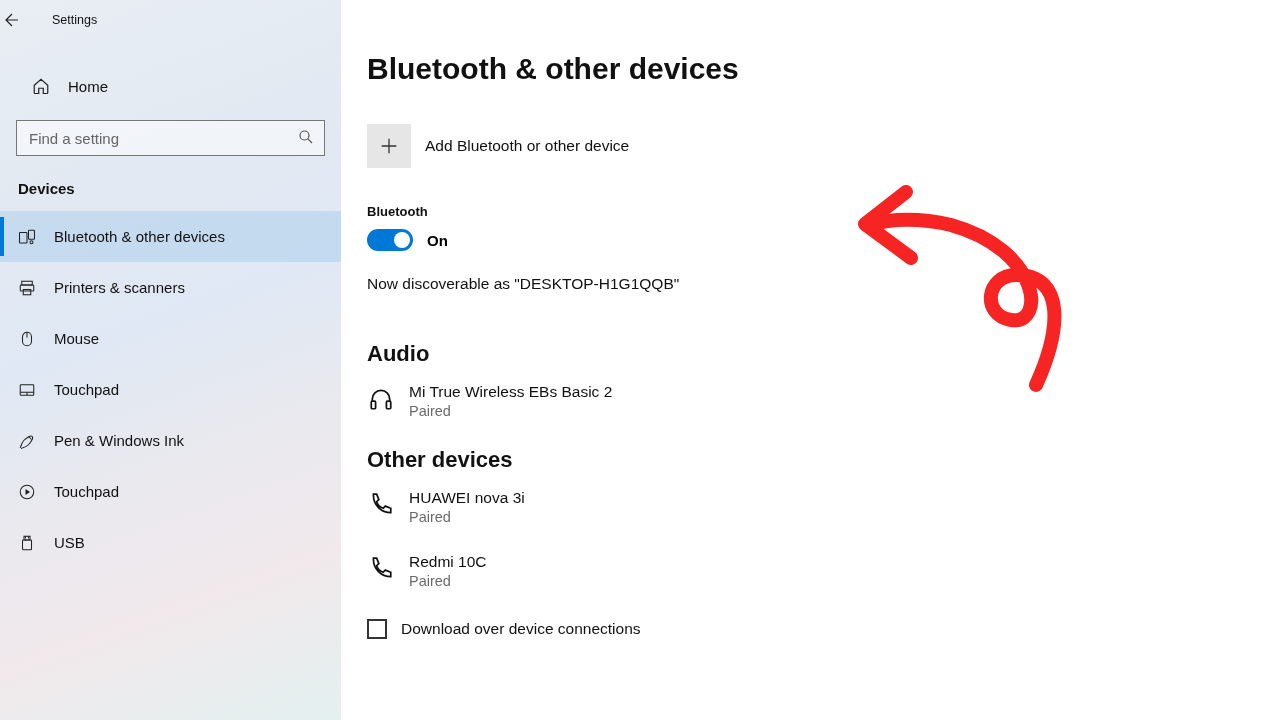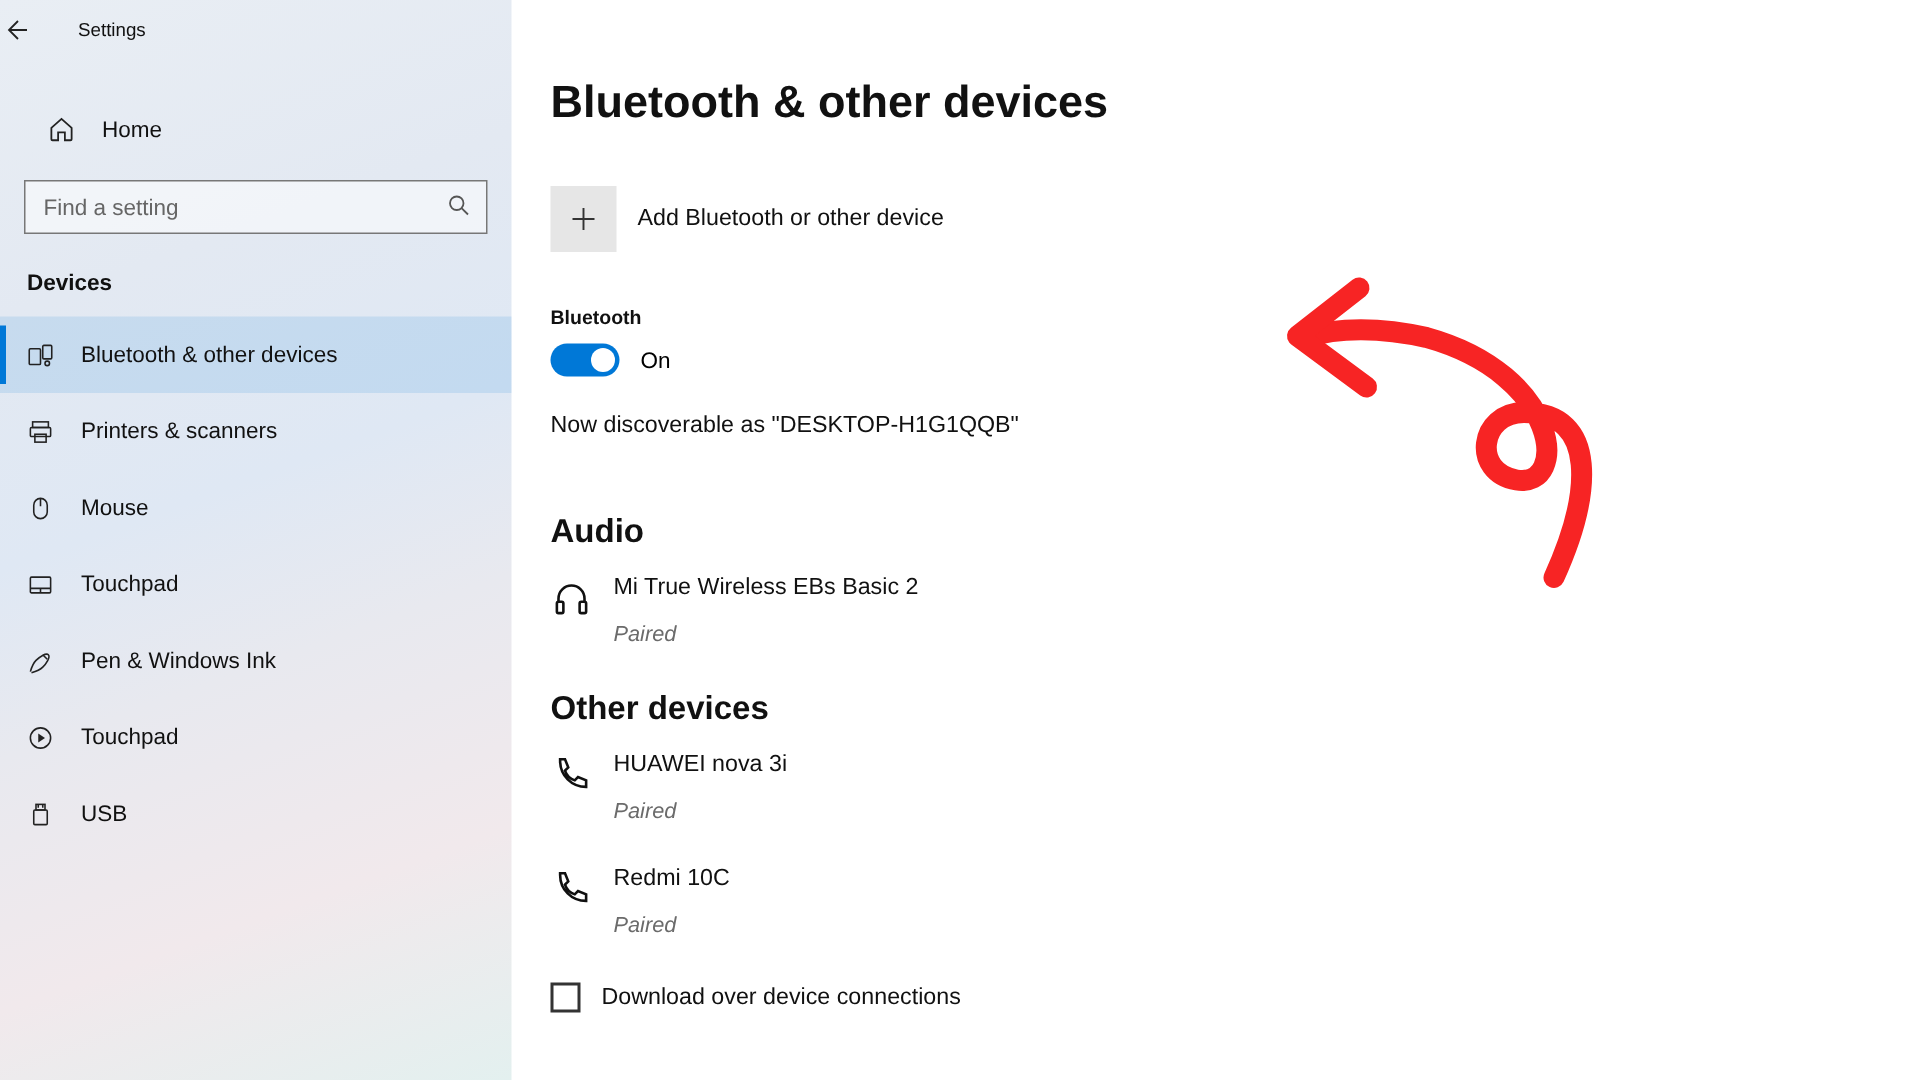--- a/index.html
+++ b/index.html
@@ -33,27 +33,27 @@
   .add-tile { width:44px; height:44px; background:#e6e6e6; display:flex; align-items:center; justify-content:center; margin-right:14px; }
   .add-label { font-size:15.5px; color:#111; }
   .sub-label { font-size:13px; color:#111; margin-bottom:10px;font-weight:bold; }
   .toggle-row { display:flex; align-items:center; margin-bottom:24px; }
   .toggle {
     width:46px; height:22px; background:#0078d7; border-radius:11px; position:relative; cursor:pointer;
   }
   .toggle::after {
     content:""; position:absolute; right:3px; top:3px; width:16px; height:16px; background:#fff; border-radius:50%;
   }
-  .toggle-state { font-size:15px; margin-left:14px; }
+  .toggle-state { font-size:15px; margin-left:14px;font-weight:bold; }
   .discoverable { font-size:15.5px; color:#111; margin-bottom:48px; }
   .group-title { font-size:22px; font-weight:600; color:#111; margin-bottom:16px; }
   .device-row { display:flex; align-items:flex-start; margin-bottom:28px; cursor:pointer; }
   .device-icon { width:28px; height:28px; margin-right:14px; margin-top:2px; display:flex; align-items:center; justify-content:center; }
   .device-name { font-size:15.5px; color:#111; }
-  .device-status { font-size:14.5px; color:#6b6b6b; margin-top:14px;font-style:italic; }
+  .device-status { font-size:14.5px; color:#6b6b6b; margin-top:2px; }
   .group-other { margin-top: 20px; }
   .check-row { display:flex; align-items:center; margin-top: 30px; }
   .checkbox { width:20px; height:20px; border:2px solid #333; margin-right:14px; cursor:pointer; }
   .check-label { font-size:15.5px; color:#111; }
   .annotation-arrow { position:absolute; left:510px; top:180px; width:230px; height:220px; pointer-events:none; }
 </style>
 </head>
 <body>
 
 <div class="sidebar">

